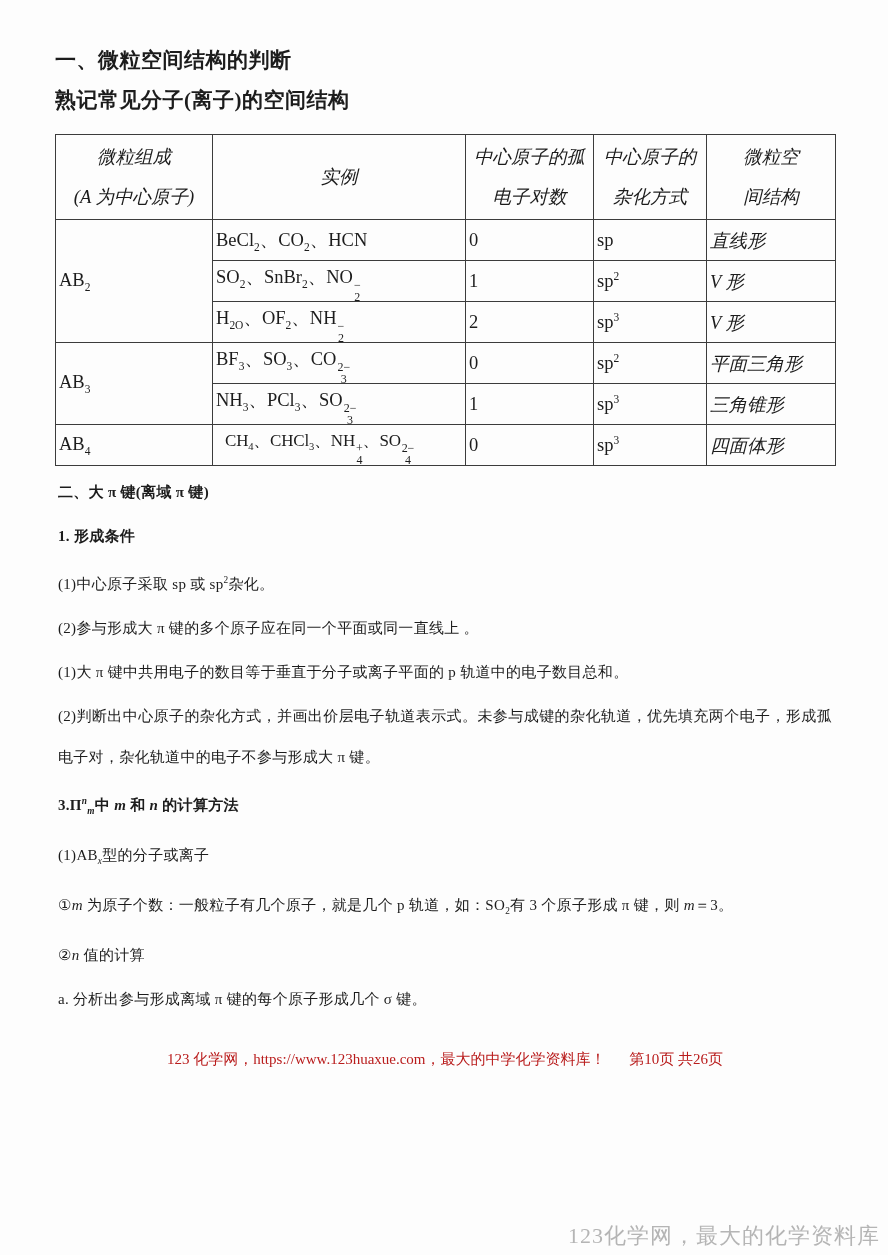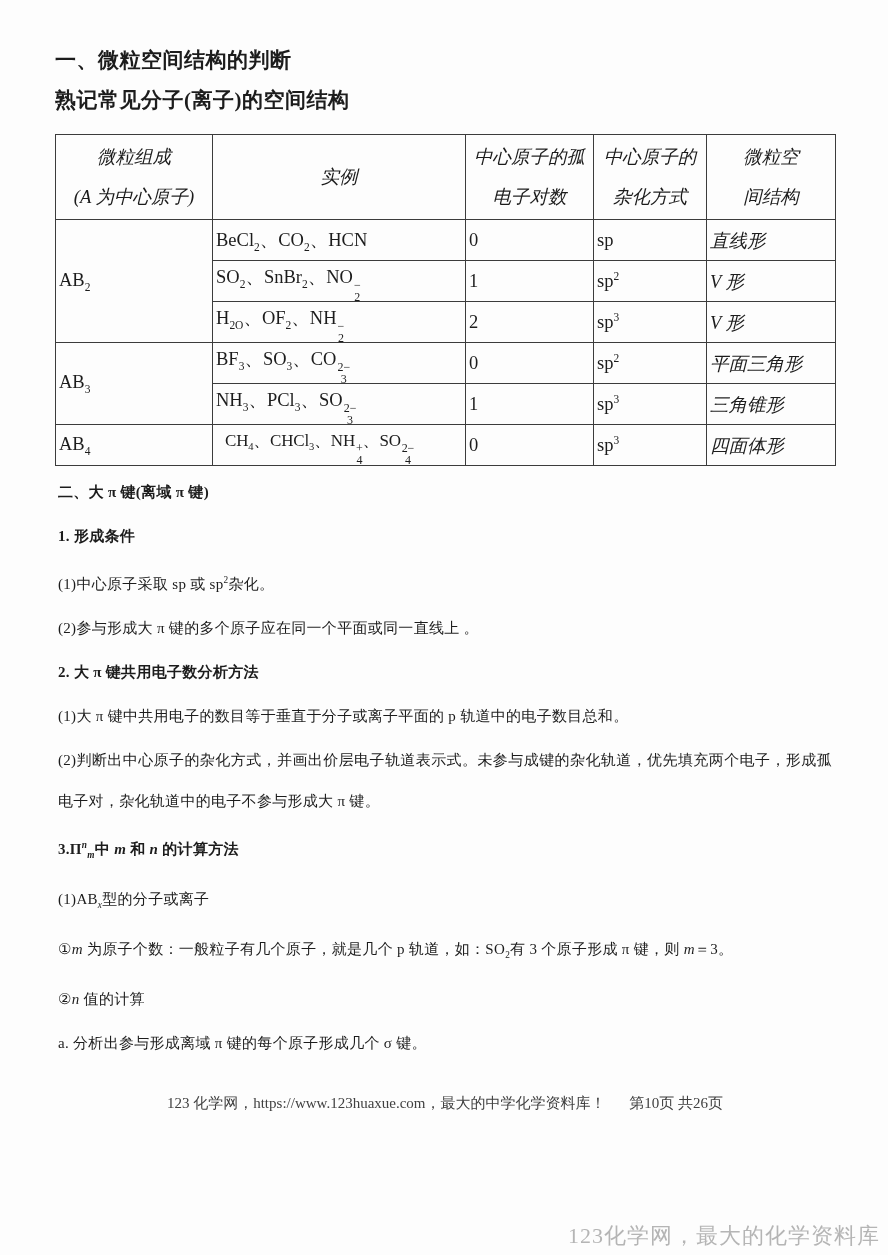--- a/index.html
+++ b/index.html
@@ -15,21 +15,21 @@
   td.c-ex{white-space:nowrap;}
   td.c-ex.tight{font-size:17px;letter-spacing:-0.2px;padding-left:12px;}
   td.c-shape{font-style:italic;font-size:18px;}
   sub,sup{font-size:0.62em;}
   sub i,sup i,p i{font-style:italic;}
   .stk{display:inline-flex;flex-direction:column;align-items:center;justify-content:space-between;
        font-size:12px;line-height:1;height:1.55em;vertical-align:-0.5em;margin-left:1px;}
   .stk .top,.stk .bot{display:block;}
   p{margin:3px;font-size:15px;line-height:41px;text-align:justify;letter-spacing:0.3px;}
   p.bold{font-weight:700;text-align:left;}
-  .footer{margin-top:30px;text-align:center;font-size:15px;color:#404040;}
+  .footer{margin-top:30px;text-align:center;font-size:15px;color:#b91c1c;}
   .footer .pgap{margin-left:20px;}
   .watermark{position:absolute;right:8px;bottom:4px;font-size:22px;color:#b5b5b5;letter-spacing:1px;}
 </style>
 </head>
 <body>
 
 <div class="page">
   <div class="content">
 
     <div class="h1">一、微粒空间结构的判断</div>
@@ -112,21 +112,20 @@
         <td>sp<sup>3</sup></td>
         <td class="c-shape">四面体形</td>
       </tr>
     </tbody>
       </table>
 
     <p class="bold">二、大 π 键(离域 π 键)</p>
     <p class="bold">1. 形成条件</p>
     <p>(1)中心原子采取 sp 或 sp<sup>2</sup>杂化。</p>
     <p>(2)参与形成大 π 键的多个原子应在同一个平面或同一直线上 。</p>
-    <p class="bold">2. 大 π 键共用电子数分析方法</p>
     <p>(1)大 π 键中共用电子的数目等于垂直于分子或离子平面的 p 轨道中的电子数目总和。</p>
     <p>(2)判断出中心原子的杂化方式，并画出价层电子轨道表示式。未参与成键的杂化轨道，优先填充两个电子，形成孤电子对，杂化轨道中的电子不参与形成大 π 键。</p>
     <p class="bold">3.Π<sup><i>n</i></sup><sub><i>m</i></sub>中 <i>m</i> 和 <i>n</i> 的计算方法</p>
     <p>(1)AB<sub><i>x</i></sub>型的分子或离子</p>
     <p>①<i>m</i> 为原子个数：一般粒子有几个原子，就是几个 p 轨道，如：SO<sub>2</sub>有 3 个原子形成 π 键，则 <i>m</i>＝3。</p>
     <p>②<i>n</i> 值的计算</p>
     <p>a. 分析出参与形成离域 π 键的每个原子形成几个 σ 键。</p>
 
     <div class="footer">
       <span>123 化学网，https://www.123huaxue.com，最大的中学化学资料库！</span>

